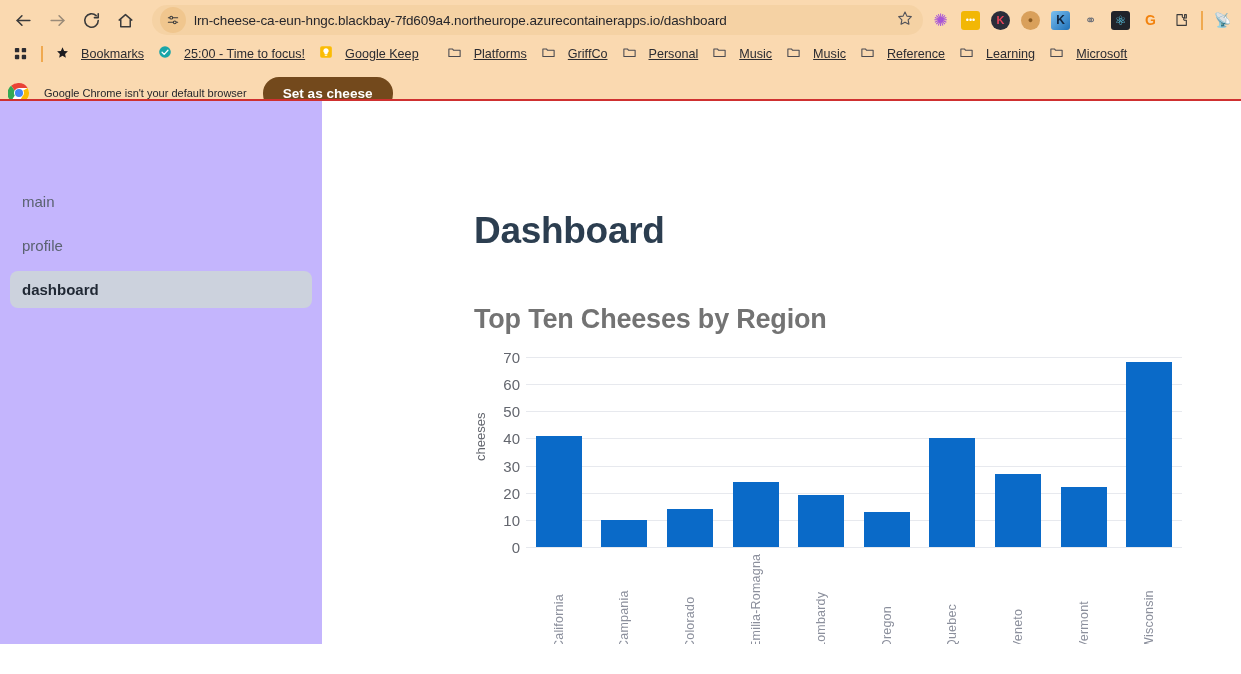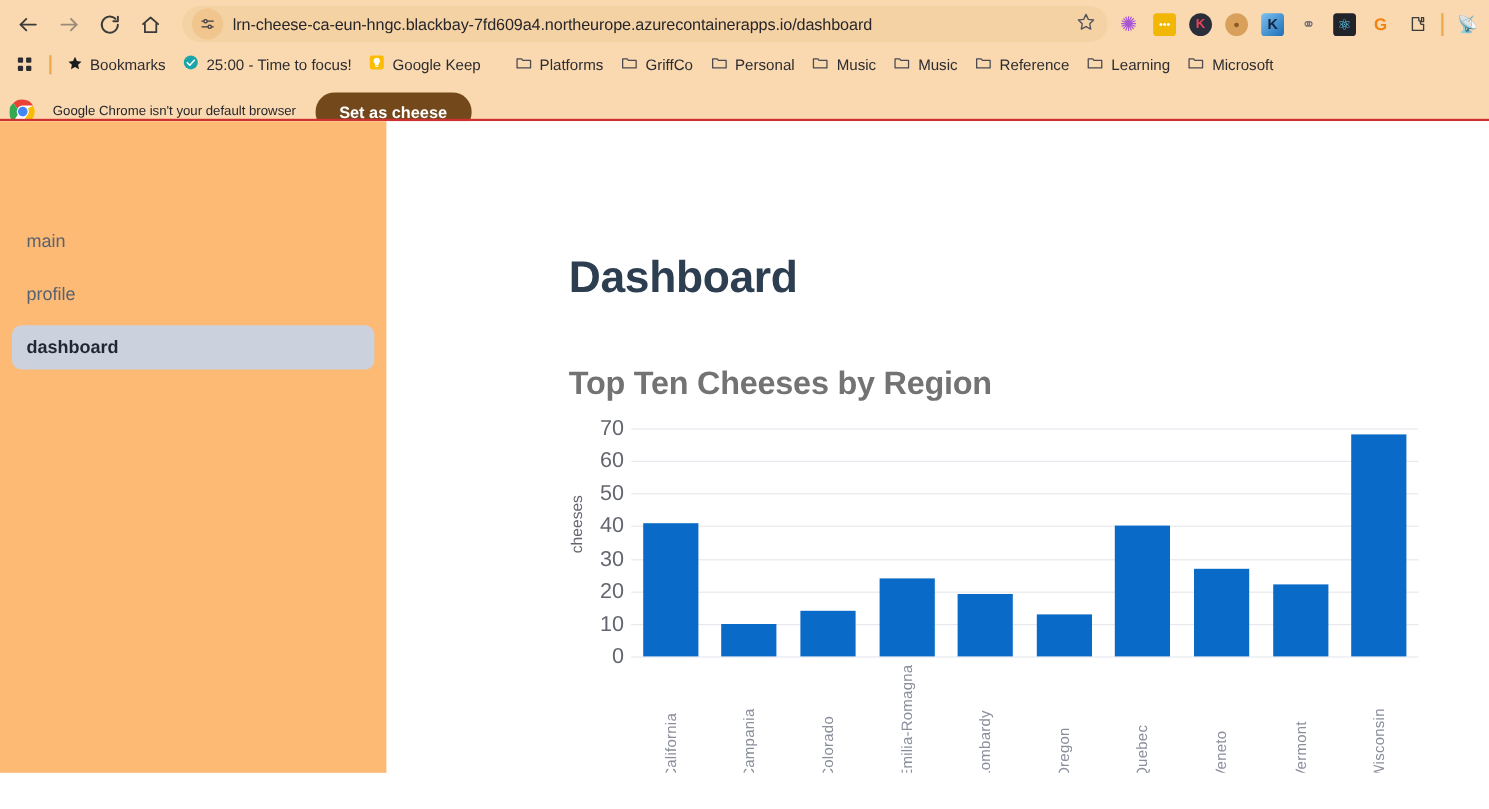--- a/index.html
+++ b/index.html
@@ -88,24 +88,25 @@
     display: flex;
     align-items: center;
     padding-left: 6px;
     gap: 0px;
     font-size: 12.6px;
     color: #2c2c31;
     white-space: nowrap;
     overflow: hidden;
   }
   .bm {
-    display: flex; align-items: center; gap: 6px;
+    display: flex; align-items: center; gap: 12px;
     padding: 3px 7px;
     border-radius: 4px;
     flex: none;
+    text-decoration: underline;
   }
   .bm-label { font-size: 12.6px; color: #2c2c31; }
   .folder-ic { flex: none; }
   .bm-sep { width: 2px; height: 16px; background: #f0a94f; margin: 0 6px; flex: none; }
 
   
   #default-banner {
     height: 52px;
     display: flex;
     align-items: center;
@@ -136,21 +137,21 @@
   #page {
     width: 1241px;
     height: 543px;
     display: flex;
     background: #ffffff;
     position: relative;
   }
   #sidebar {
     width: 322px;
     height: 543px;
-    background: #fdba74;
+    background: #c4b5fd;
     flex: none;
     padding-top: 82px;
   }
   .nav-item {
     margin: 0 10px;
     padding: 10px 12px;
     border-radius: 8px;
     font-size: 15px;
     color: #5a6270;
     margin-bottom: 7px;
@@ -202,21 +203,21 @@
   #y-ticks {
     position: absolute;
     left: 18px;
     top: 0;
     width: 28px;
     height: 190px;
   }
   .y-tick {
     position: absolute;
     right: 0;
-    font-size: 18px;
+    font-size: 15px;
     color: #63666e;
     transform: translateY(-50%);
     white-space: nowrap;
   }
   #plot {
     position: absolute;
     left: 52px;
     top: 0;
     width: 656px;
     height: 190px;

